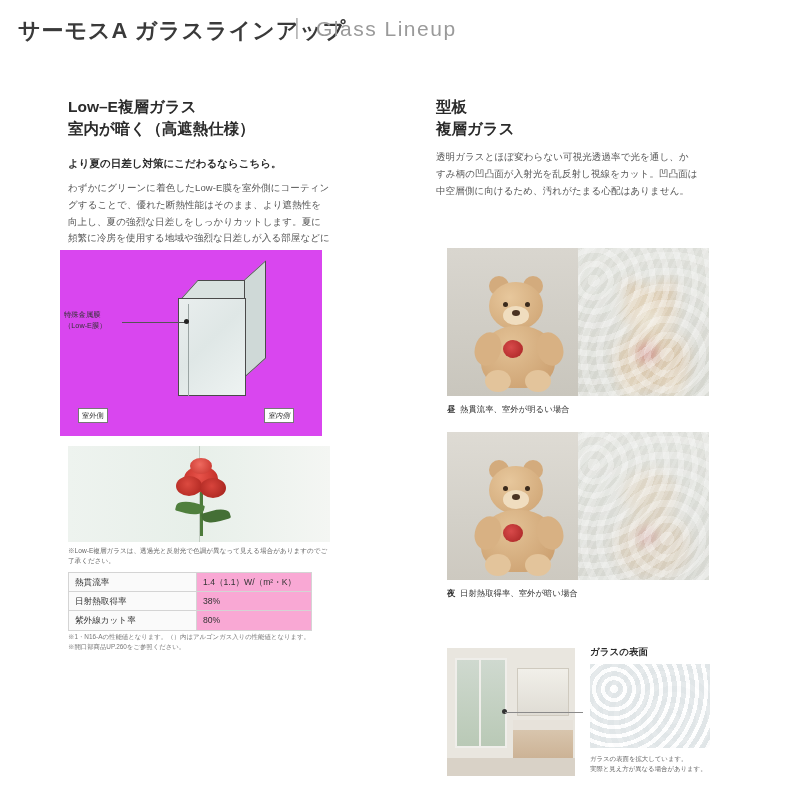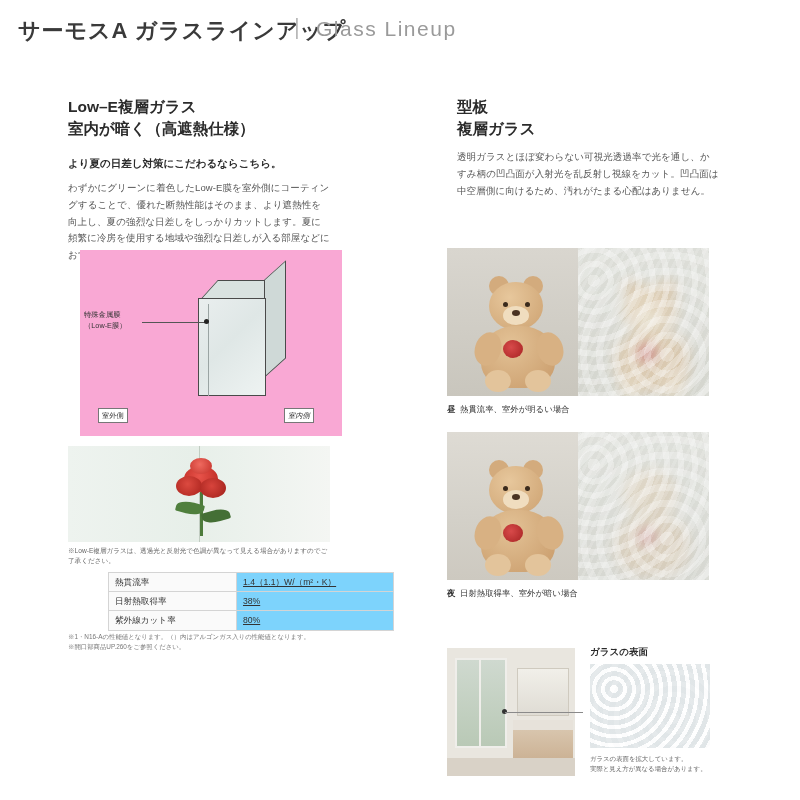--- a/index.html
+++ b/index.html
@@ -26,21 +26,21 @@
     position:absolute;left:294px;top:14px;
     font-size:22px;color:#b8b8b8;font-weight:300;
   }
   .header-sub{
     position:absolute;left:316px;top:17px;
     font-size:21px;color:#9a9a9a;letter-spacing:1.5px;
   }
 
   
   .col-left{position:absolute;left:68px;top:96px;width:262px;}
-  .col-right{position:absolute;left:457px;top:96px;width:262px;}
+  .col-right{position:absolute;left:436px;top:96px;width:262px;}
 
   h2.block-title{
     margin:0;padding:0;
     font-size:15.5px;font-weight:bold;color:#2b2b2b;
     line-height:1.45;
   }
   h2.block-title .ln{display:block;}
   .lead{
     margin:14px 0 0 0;
     font-size:10.5px;font-weight:bold;color:#2b2b2b;
@@ -48,22 +48,22 @@
   }
   .body-text{
     margin:8px 0 0 0;
     font-size:9.5px;color:#555;
     line-height:1.78;
     letter-spacing:0.1px;
   }
 
   
   .fig-diagram{
-    position:absolute;left:80px;top:250px;width:262px;height:186px;
-    background:#f9a8d4;
+    position:absolute;left:60px;top:250px;width:262px;height:186px;
+    background:#d946ef;
   }
   .glass-shape{
     position:absolute;left:118px;top:30px;width:86px;height:116px;
   }
   .glass-shape .front{
     position:absolute;left:0;top:18px;width:66px;height:96px;
     background:linear-gradient(135deg,#e9eeee 0%,#dfe7e6 45%,#eef3f2 100%);
     border:1.2px solid #4a4a4a;
   }
   .glass-shape .top{
@@ -126,31 +126,31 @@
     position:absolute;left:46px;top:56px;width:28px;height:12px;
     background:#446f35;border-radius:10% 60% 10% 60%;transform:rotate(-16deg);
   }
   .note-tiny{
     position:absolute;left:68px;top:546px;width:262px;
     font-size:6.6px;color:#666;line-height:1.55;
   }
 
   
   .spec{
-    position:absolute;left:68px;top:572px;width:286px;
+    position:absolute;left:68px;top:572px;width:244px;
     border-collapse:collapse;
-    font-size:8.6px;color:#333;margin-left:40px;
+    font-size:8.6px;color:#333;
   }
   .spec td{
     border:1px solid #d4d4d4;
     padding:3.5px 6px;
     line-height:1.3;
   }
   .spec td.k{width:115px;background:#fafafa;}
-  .spec td.v{background:#7dd3fc;text-decoration:underline;}
+  .spec td.v{background:#f9a8d4;}
   .spec-note{
     position:absolute;left:68px;top:632px;width:280px;
     font-size:6.4px;color:#777;line-height:1.6;
   }
 
   
   .photo{
     position:absolute;overflow:hidden;background:#cfd2cf;
   }
   .photo-day{left:447px;top:248px;width:262px;height:148px;}

